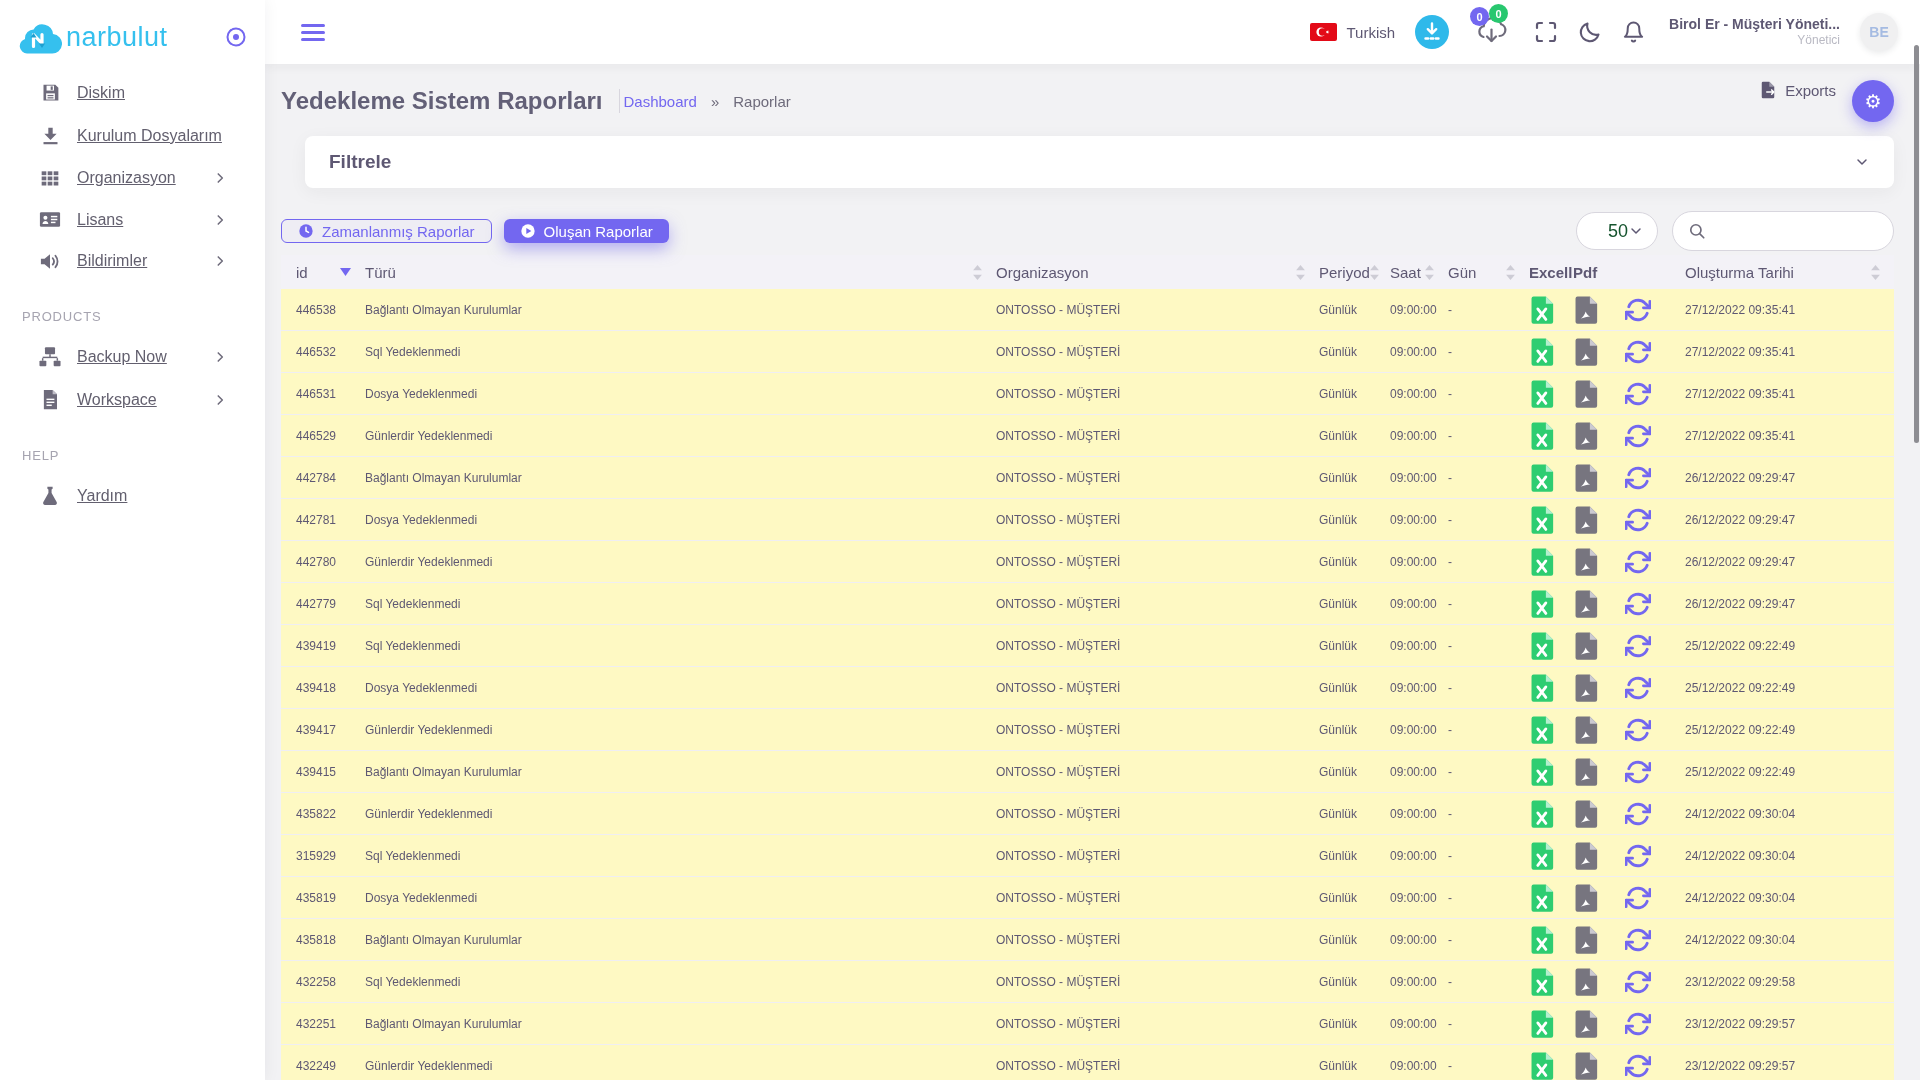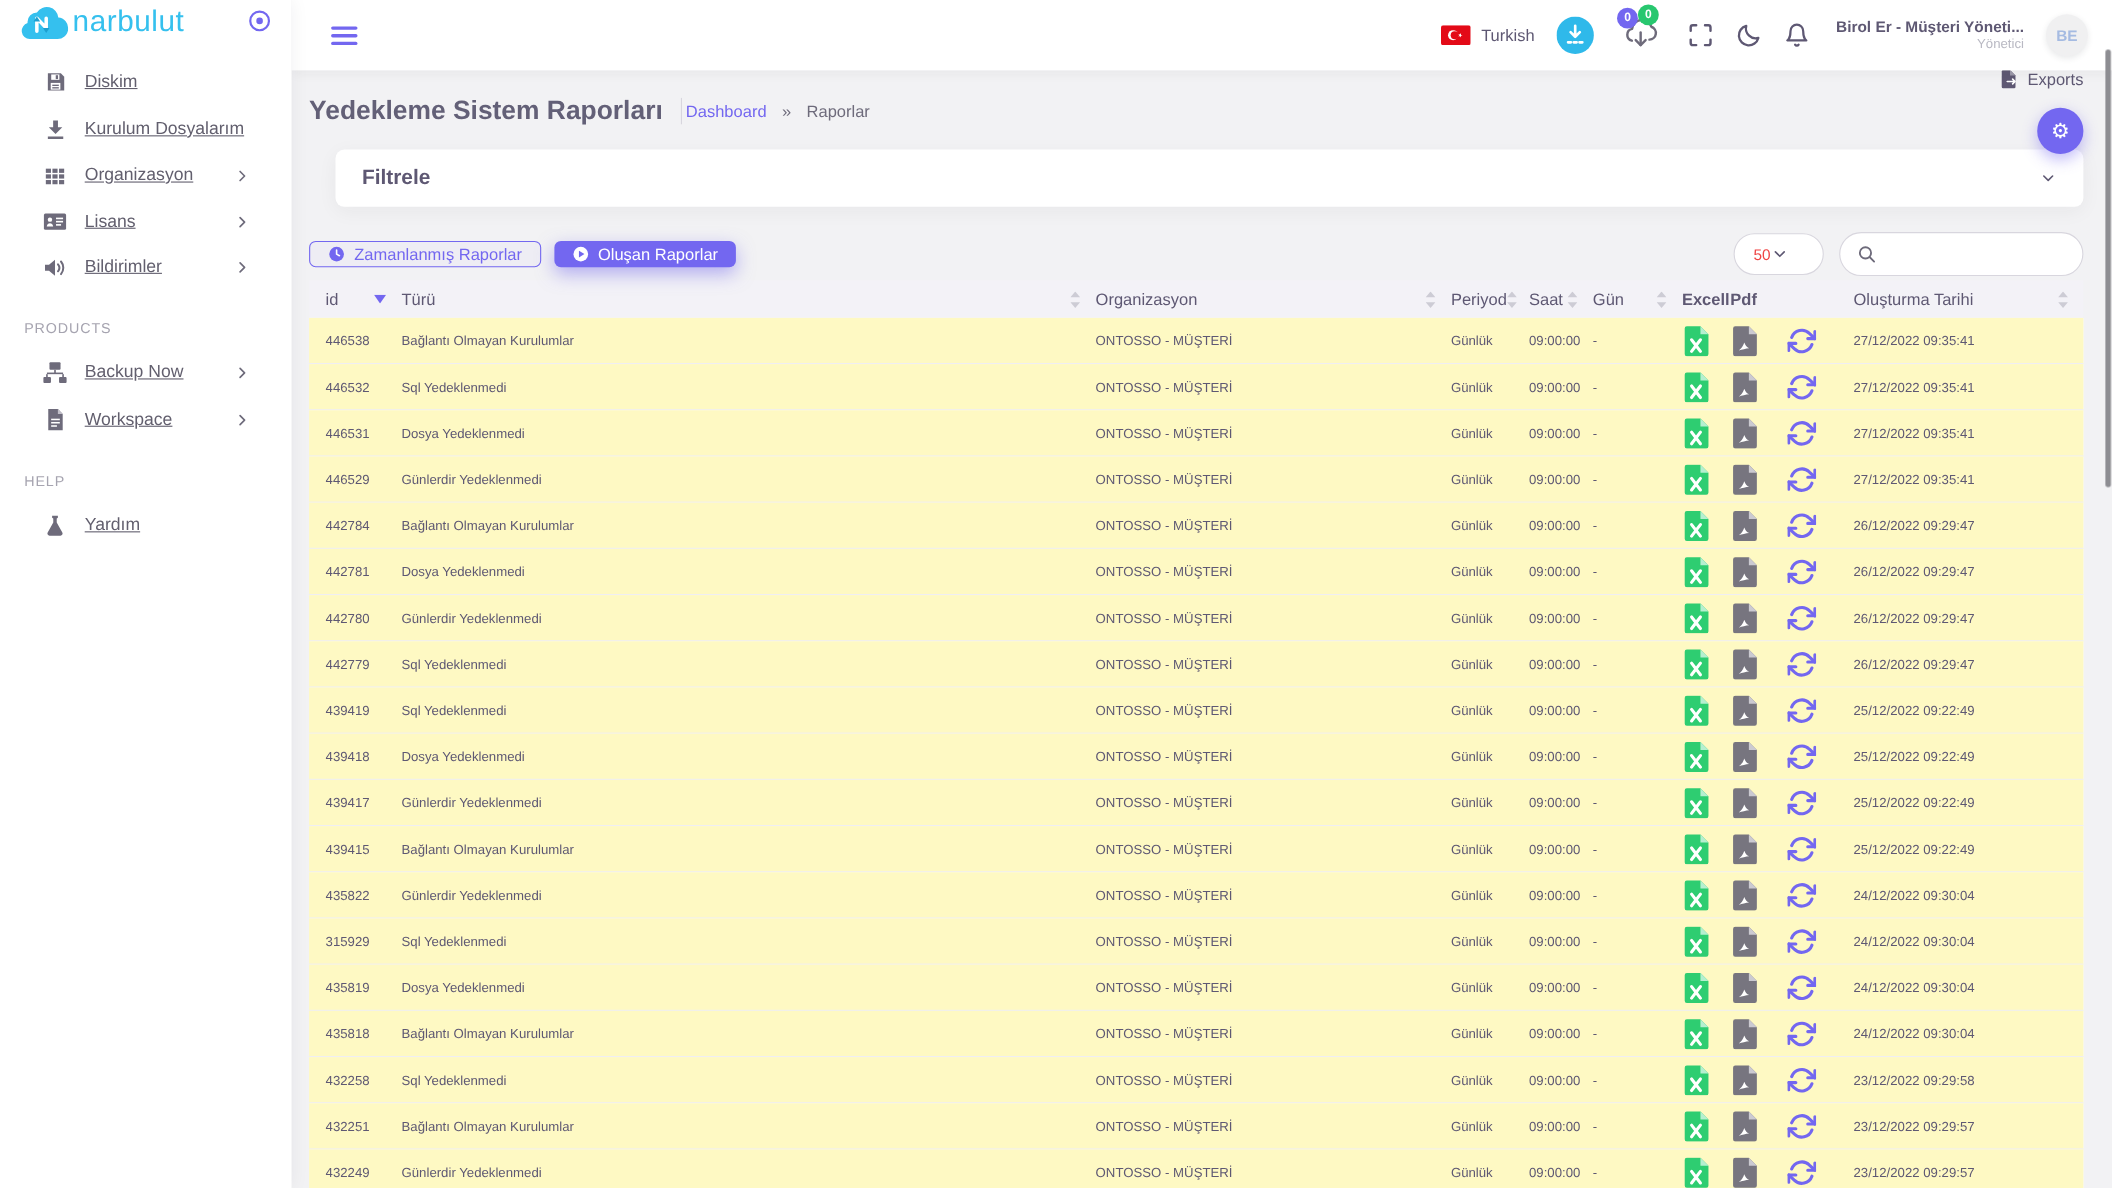--- a/index.html
+++ b/index.html
@@ -2,21 +2,21 @@
 <html><head>
 <meta charset="utf-8">
 <style>
   * { margin:0; padding:0; box-sizing:border-box; }
   html,body { width:1920px; height:1080px; overflow:hidden;
     font-family:"Liberation Sans", sans-serif; background:#f2f2f4; color:#5e5873; }
 
   
   .sidebar { position:fixed; left:0; top:0; width:265px; height:100%; background:#fff;
     box-shadow:0 0 16px rgba(34,41,47,.06); z-index:20; }
-  .logo-row { display:flex; align-items:center; justify-content:space-between; padding:2px 18px 16px 16px; }
+  .logo-row { display:flex; align-items:center; justify-content:space-between; padding:20px 18px 16px 16px; }
   .brand { display:flex; align-items:center; gap:4px; cursor:pointer; }
   .brand-name { font-size:27px; color:#35c0ee; letter-spacing:.5px; }
   .nav-item { display:flex; align-items:center; gap:15px; padding:10px 38px; margin:2px 0;
     color:#625f6e; font-size:16px; cursor:pointer;text-decoration:underline; }
   .nav-item .lbl { flex:1; white-space:nowrap; }
   .section-label { padding:26px 20px 10px 22px; font-size:13px; color:#a6a4b0; letter-spacing:.8px; }
   .ic { display:inline-flex; align-items:center; justify-content:center; }
   .nav-ic { width:24px; }
 
   
@@ -41,41 +41,41 @@
 
   
   .content { position:absolute; left:265px; top:64px; right:0; padding:14px 26px 0 16px; }
   .page-head { display:flex; align-items:center; height:46px; }
   .page-title { font-size:24px; font-weight:bold; color:#636077; padding-right:16px; }
   .v-divider { width:1px; height:24px; background:#d8d6de; }
   .breadcrumb { display:flex; align-items:center; gap:14px; margin-left:4px; font-size:15px; }
   .crumb-link { color:#7367f0; text-decoration:none; cursor:pointer; }
   .crumb-sep { color:#6e6b7b; }
   .crumb-current { color:#6e6b7b; }
-  .head-right { margin-left:auto; display:flex; align-items:flex-end; gap:16px;flex-direction:column; }
+  .head-right { margin-left:auto; display:flex; align-items:flex-start; gap:16px; }
   .exports { display:flex; align-items:center; gap:7px; font-size:15px; color:#5e5873; cursor:pointer; }
   .gear-btn { width:42px; height:42px; border-radius:50%; background:#7367f0; border:none; cursor:pointer;
     display:flex; align-items:center; justify-content:center; color:#fff; font-size:19px;
     box-shadow:0 5px 14px rgba(115,103,240,.45); }
 
   .filter-card { margin-top:12px; background:#fff; border-radius:8px; height:52px;
     display:flex; align-items:center; padding:0 24px; box-shadow:0 4px 18px rgba(34,41,47,.05); cursor:pointer;margin-left:24px; }
   .filter-title { font-size:19px; font-weight:bold; color:#5e5873; }
   .filter-card .chev { margin-left:auto; }
 
   .controls-row { margin-top:22px; display:flex; align-items:center; height:42px; }
   .btn { display:inline-flex; align-items:center; gap:8px; font-size:15px; border-radius:6px;
     padding:0 16px; height:24px; cursor:pointer; font-family:inherit; }
   .btn-outline { border:1px solid #7367f0; color:#7367f0; background:rgba(115,103,240,.03); }
   .btn-filled { border:none; background:#7367f0; color:#fff; margin-left:12px;
     box-shadow:0 6px 16px rgba(115,103,240,.5); }
   .right-controls { margin-left:auto; display:flex; align-items:center; gap:14px; }
   .page-select { width:82px; height:38px; background:#fff; border:1px solid #d8d6de; border-radius:19px;
-    display:flex; align-items:center; justify-content:flex-start; padding:0 13px 0 17px;
-    font-size:14px; color:#ef4444; cursor:pointer; }
+    display:flex; align-items:center; justify-content:flex-end; padding:0 13px 0 17px;
+    font-size:18px; color:#14532d; cursor:pointer; }
   .search-box { width:222px; height:40px; background:#fff; border:1px solid #d8d6de; border-radius:20px;
     display:flex; align-items:center; gap:8px; padding:0 15px; }
   .search-box input { border:none; outline:none; flex:1; font-size:15px; font-family:inherit;
     color:#5e5873; background:transparent; min-width:0; }
 
   
   .table { margin-top:3px; --cols:69px 631px 323px 71px 58px 81px 44px 50px 62px 1fr; }
   .t-head { display:grid; grid-template-columns:var(--cols); background:#f3f2f7; height:34px;
     align-items:center; padding-left:15px; font-size:15px; color:#5e5873; }
   .th { display:flex; align-items:center; justify-content:space-between; padding-right:14px;

